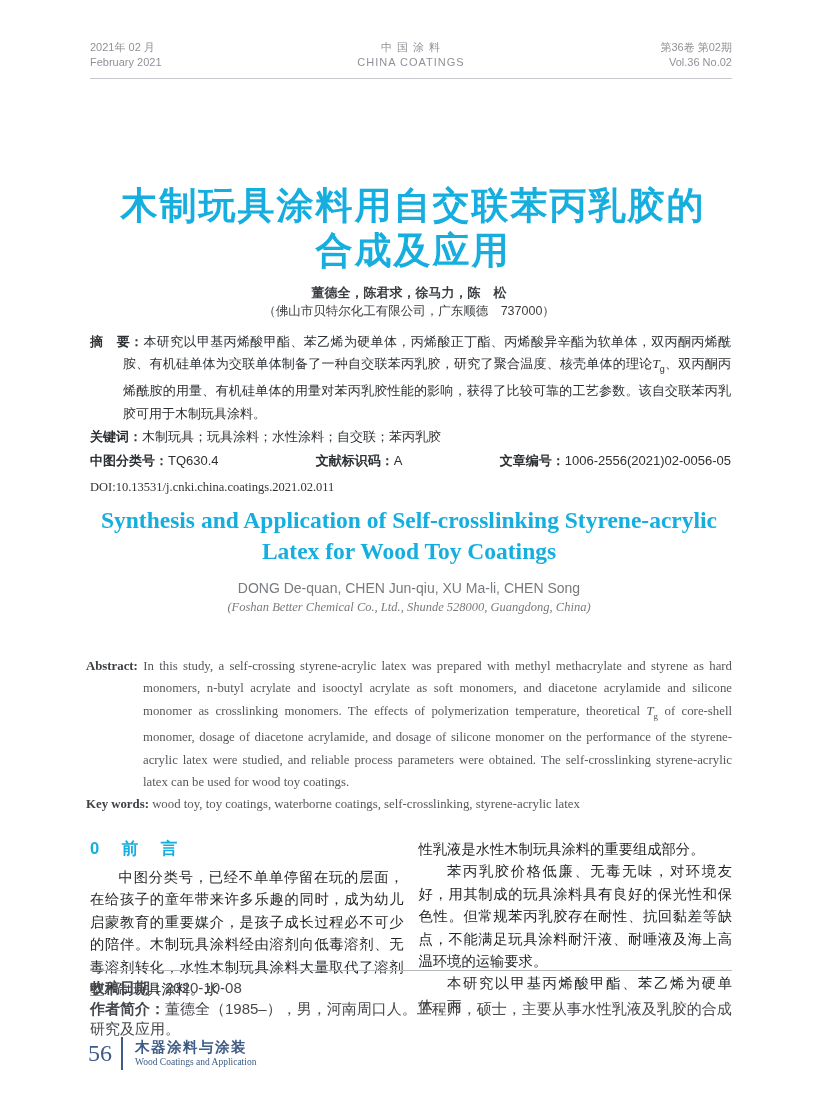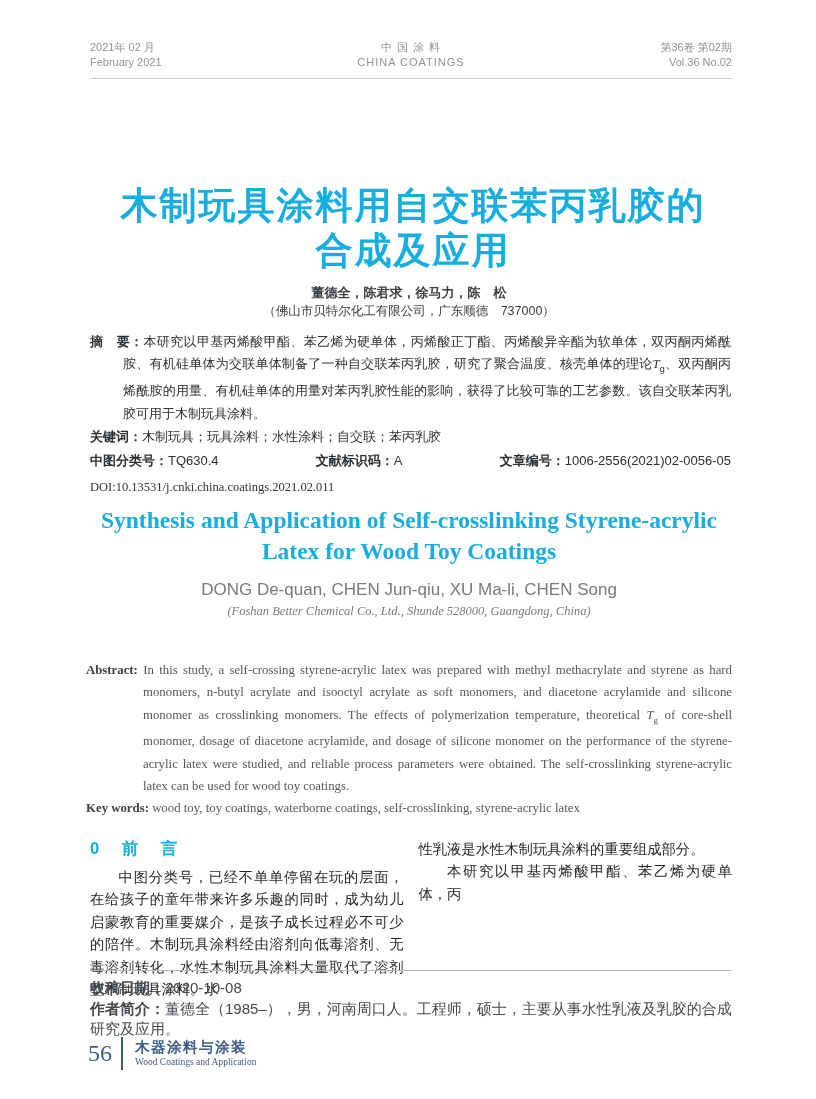--- a/index.html
+++ b/index.html
@@ -48,21 +48,21 @@
   }
   .t-var { font-family:"Liberation Serif", serif; font-style:italic; }
   sub { font-size:9px; }
   
   .front-en { position:absolute; top:505px; left:86px; width:646px; }
   .title-en {
     margin:0; text-align:center; color:#16aede;
     font-family:"Liberation Serif", serif; font-weight:bold;
     font-size:23.5px; line-height:31px;
   }
-  .authors-en { text-align:center; font-size:17px; color:#777a7e; margin-top:13px; }
+  .authors-en { text-align:center; font-size:14px; color:#777a7e; margin-top:13px; }
   .affiliation-en {
     text-align:center; font-family:"Liberation Serif", serif; font-style:italic;
     font-size:12.5px; color:#777a7e; margin-top:4px;
   }
   .abstract-en {
     margin-top:13px; font-family:"Liberation Serif", serif;
     font-size:12.8px; line-height:22.3px; text-align:justify; color:#55585c;
   }
   .hang-en { padding-left:57px;margin-top:40px; }
   .hang-en .hang-label { font-weight:bold; color:#3e4246; margin-left:-57px; }
@@ -155,20 +155,21 @@
     </div>
   </div>
 
   <div class="body-cols">
     <div class="col">
       <h3 class="sec-heading">0　前　言</h3>
       <p class="indent">中图分类号，已经不单单停留在玩的层面，在给孩子的童年带来许多乐趣的同时，成为幼儿启蒙教育的重要媒介，是孩子成长过程必不可少的陪伴。木制玩具涂料经由溶剂向低毒溶剂、无毒溶剂转化，水性木制玩具涂料大量取代了溶剂型木制玩具涂料。水</p>
     </div>
     <div class="col">
       <p>性乳液是水性木制玩具涂料的重要组成部分。</p>
+      <p class="indent">苯丙乳胶价格低廉、无毒无味，对环境友好，用其制成的玩具涂料具有良好的保光性和保色性。但常规苯丙乳胶存在耐性、抗回黏差等缺点，不能满足玩具涂料耐汗液、耐唾液及海上高温环境的运输要求。</p>
       <p class="indent">本研究以甲基丙烯酸甲酯、苯乙烯为硬单体，丙</p>
     </div>
   </div>
 
   <div class="footnotes">
     <div>
       <span class="fn-label">收稿日期：</span><span>2020-10-08</span>
     </div>
     <div>
       <span class="fn-label">作者简介：</span><span>董德全（1985–），男，河南周口人。工程师，硕士，主要从事水性乳液及乳胶的合成研究及应用。</span>

